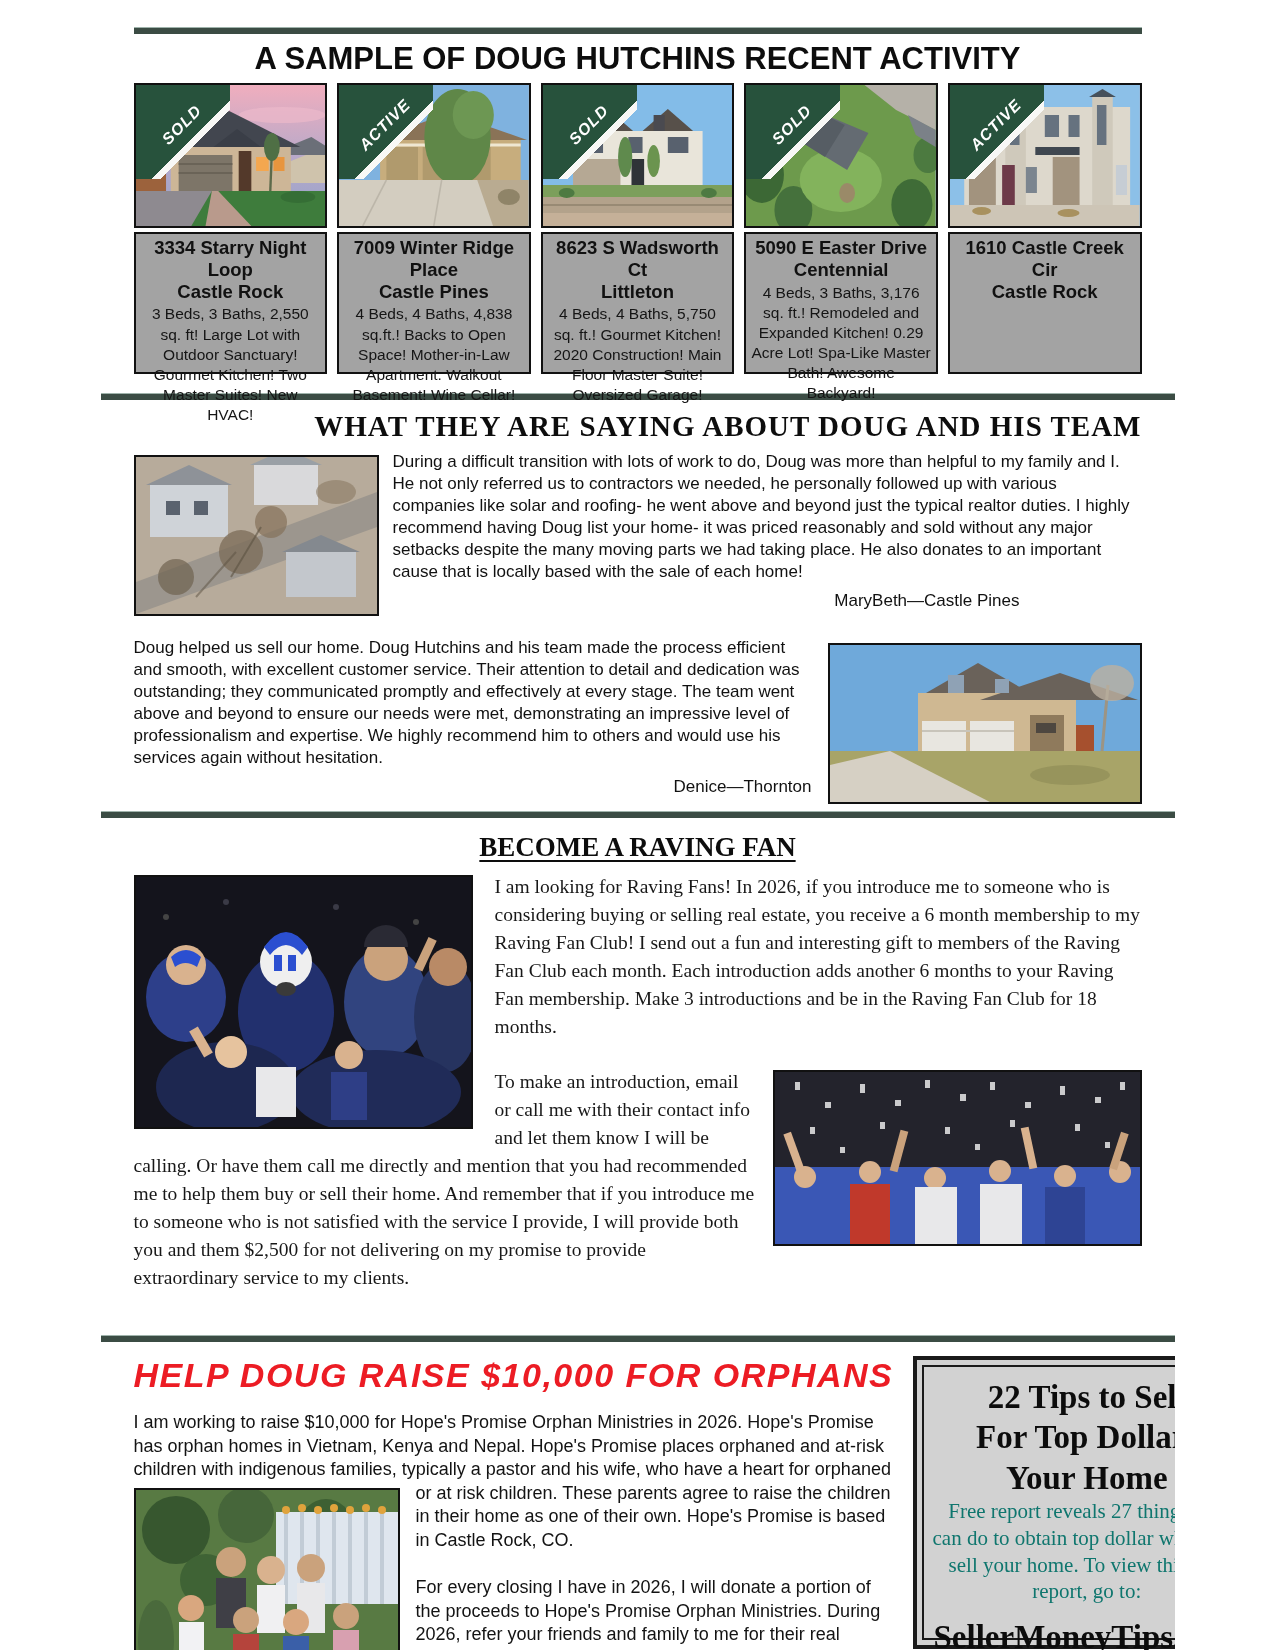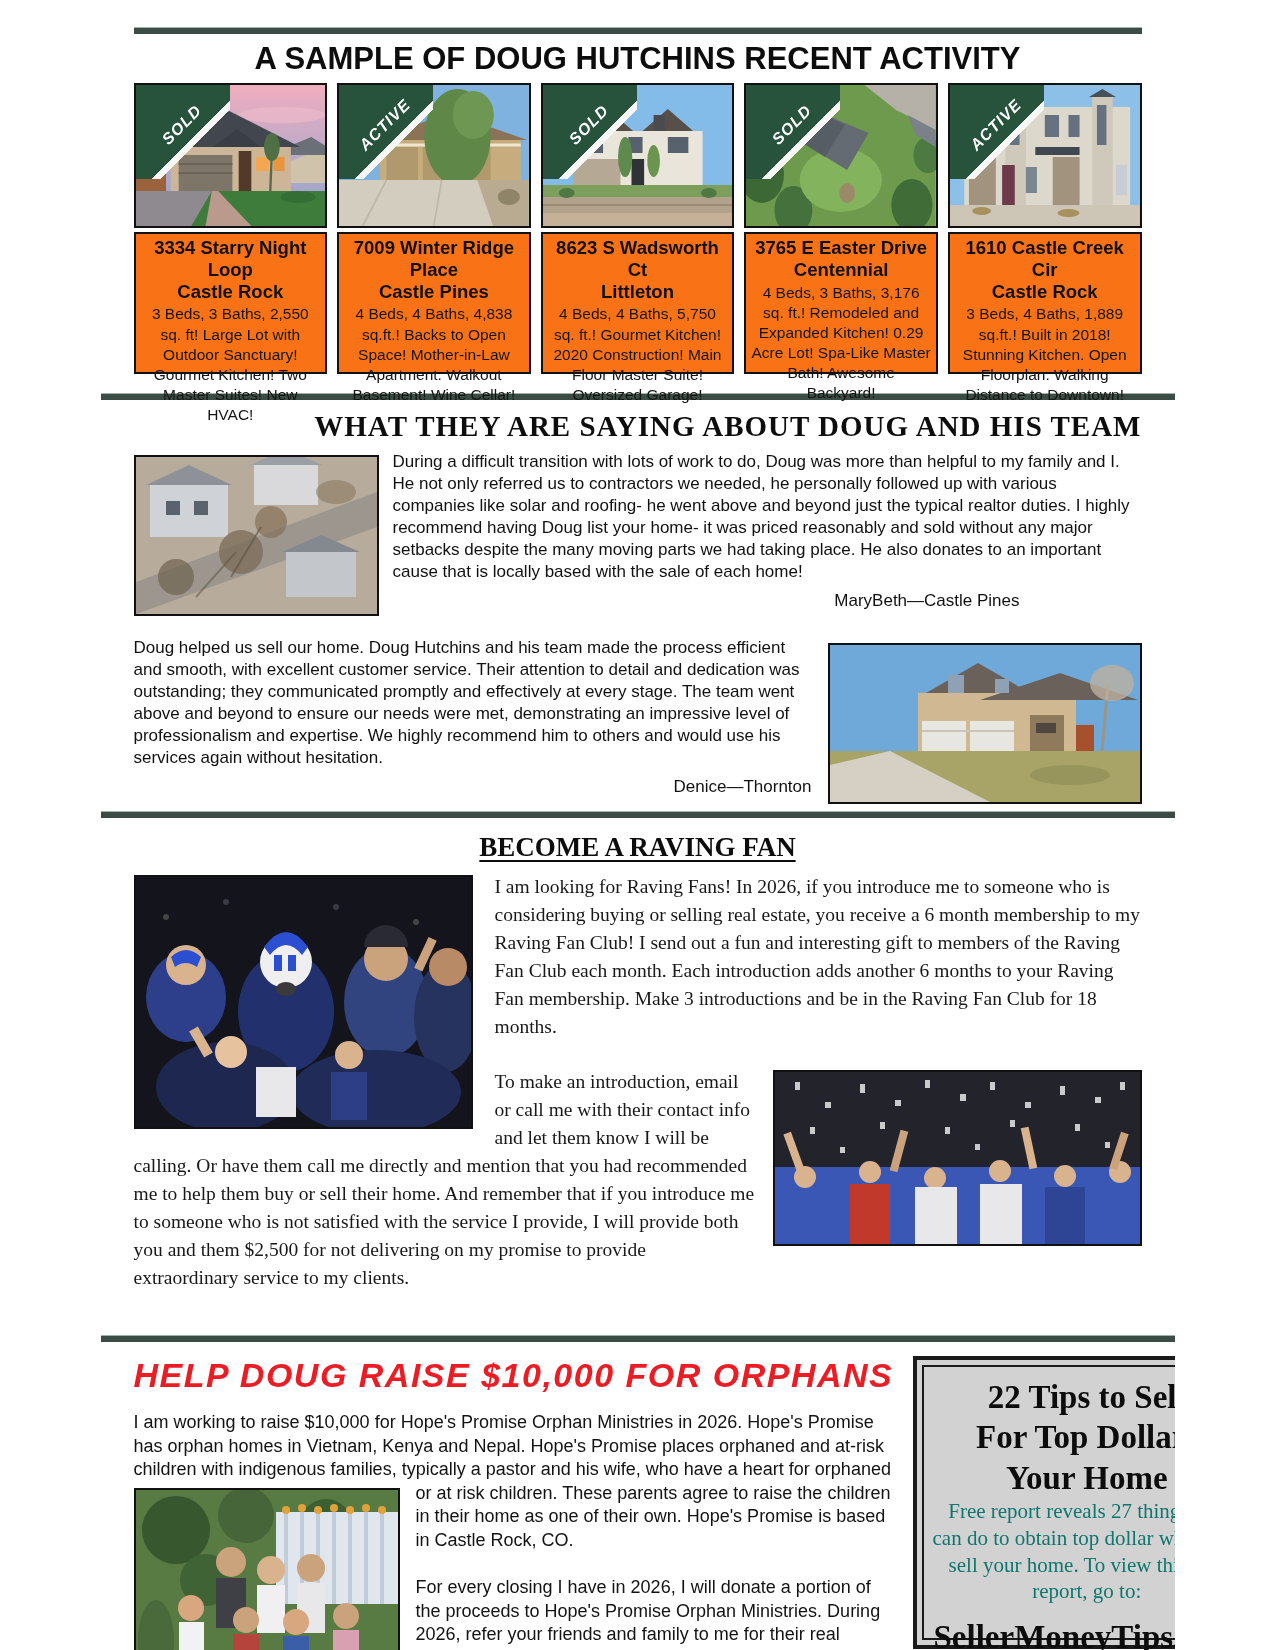--- a/index.html
+++ b/index.html
@@ -23,21 +23,21 @@
   .banner{
     position:absolute;top:0;left:0;width:94px;height:94px;
     background:linear-gradient(135deg,#27523c 58%,#f8f8f6 58%,#f8f8f6 63%,rgba(0,0,0,0) 63%);
   }
   .banner span{
     position:absolute;top:31px;left:-6px;width:104px;text-align:center;
     transform:rotate(-45deg);color:#fff;font-style:italic;font-weight:600;
     font-size:16px;letter-spacing:1px;
   }
   .info{
-    border:2px solid #111;margin-top:4px;background:#f97316;height:132px;
+    border:2px solid #111;margin-top:4px;background:#a3a3a3;height:132px;
     padding:3px 5px;text-align:center;
   }
   .addr{font-size:18.5px;font-weight:bold;line-height:1.18;}
   .details{font-size:15.5px;line-height:1.3;margin-top:2px;color:#151515;}
   
   .rule-t{margin-top:19px;}
   h2.t-heading{
     margin:10px 0 8px 0;text-align:right;font-family:"Liberation Serif",serif;
     font-size:29px;font-weight:bold;letter-spacing:1px;color:#0d0d0d;
   }
@@ -226,21 +226,21 @@
             <polygon points="95,28 155,48 128,85 72,58" fill="#646b72"></polygon>
             <polygon points="95,28 125,40 100,72 72,58" fill="#565d64"></polygon>
             <circle cx="128" cy="108" r="10" fill="#9a8a68"></circle>
             <polygon points="205,30 240,45 240,62 215,50" fill="#7b8188"></polygon>
           </svg>
           <div class="banner">
               <span>SOLD</span>
             </div>
         </div>
         <div class="info">
-          <div class="addr">3765 E Easter Drive</div>
+          <div class="addr">5090 E Easter Drive</div>
           <div class="addr">Centennial</div>
           <div class="details">4 Beds, 3 Baths, 3,176 sq. ft.! Remodeled and Expanded Kitchen! 0.29 Acre Lot! Spa-Like Master Bath! Awesome Backyard!</div>
         </div>
       </div>
 
       <div class="card">
         <div class="photo listing-photo">
           <svg viewBox="0 0 240 141" preserveAspectRatio="none" aria-hidden="true">
             <rect width="240" height="141" fill="#8cc0e8"></rect>
             <rect x="18" y="22" width="210" height="98" fill="#ddd8cc"></rect>
@@ -264,21 +264,20 @@
             <ellipse cx="40" cy="126" rx="12" ry="4" fill="#a8915f"></ellipse>
             <ellipse cx="150" cy="128" rx="14" ry="4" fill="#a8915f"></ellipse>
           </svg>
           <div class="banner">
               <span>ACTIVE</span>
             </div>
         </div>
         <div class="info">
           <div class="addr">1610 Castle Creek Cir</div>
           <div class="addr">Castle Rock</div>
-          <div class="details">3 Beds, 4 Baths, 1,889 sq.ft.! Built in 2018! Stunning Kitchen. Open Floorplan. Walking Distance to Downtown!</div>
         </div>
       </div>
 
     </div>
   </div>
 
   <div class="rule rule-t"></div>
   <div class="inner">
     <h2 class="t-heading">WHAT THEY ARE SAYING ABOUT DOUG AND HIS TEAM</h2>
 

